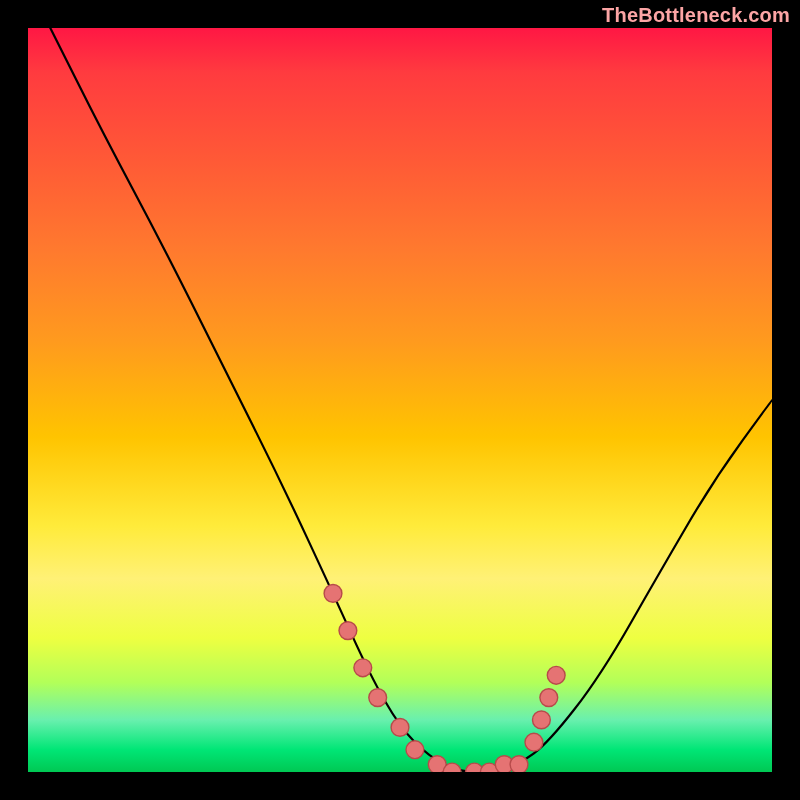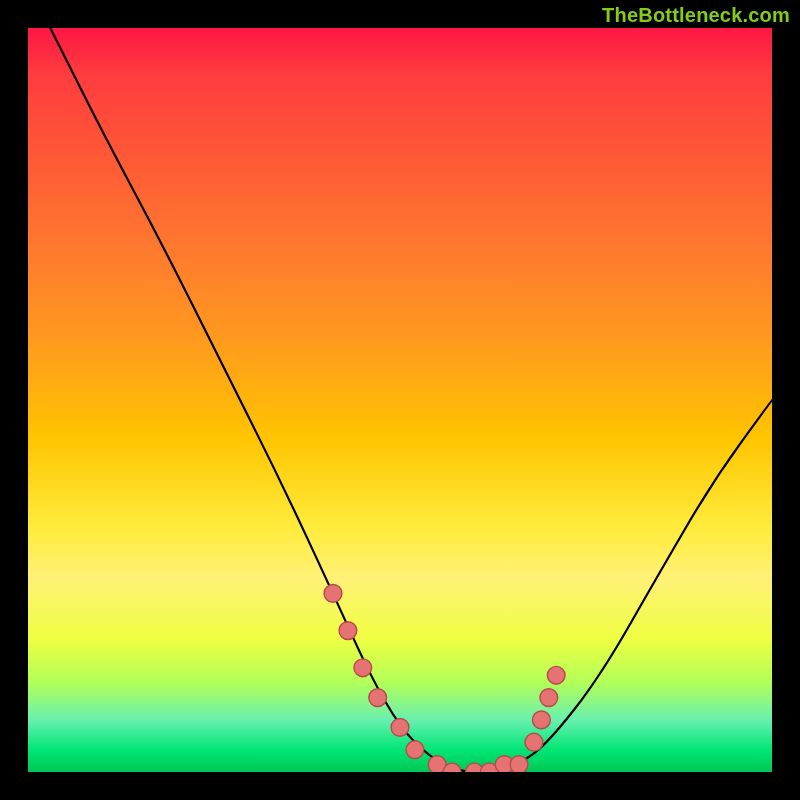--- a/index.html
+++ b/index.html
@@ -37,21 +37,21 @@
       #b2ff59 88%,
       #69f0ae 93%,
       #00e676 97%,
       #00c853 100%
     );
   }
   .watermark {
     position: absolute;
     top: 4px;
     right: 10px;
-    color: #84cc16;
+    color: #fca5a5;
     font-size: 20px;
     font-weight: 600;
     letter-spacing: 0.2px;
     user-select: none;
   }
   svg.curve {
     position: absolute;
     inset: 0;
     width: 100%;
     height: 100%;

